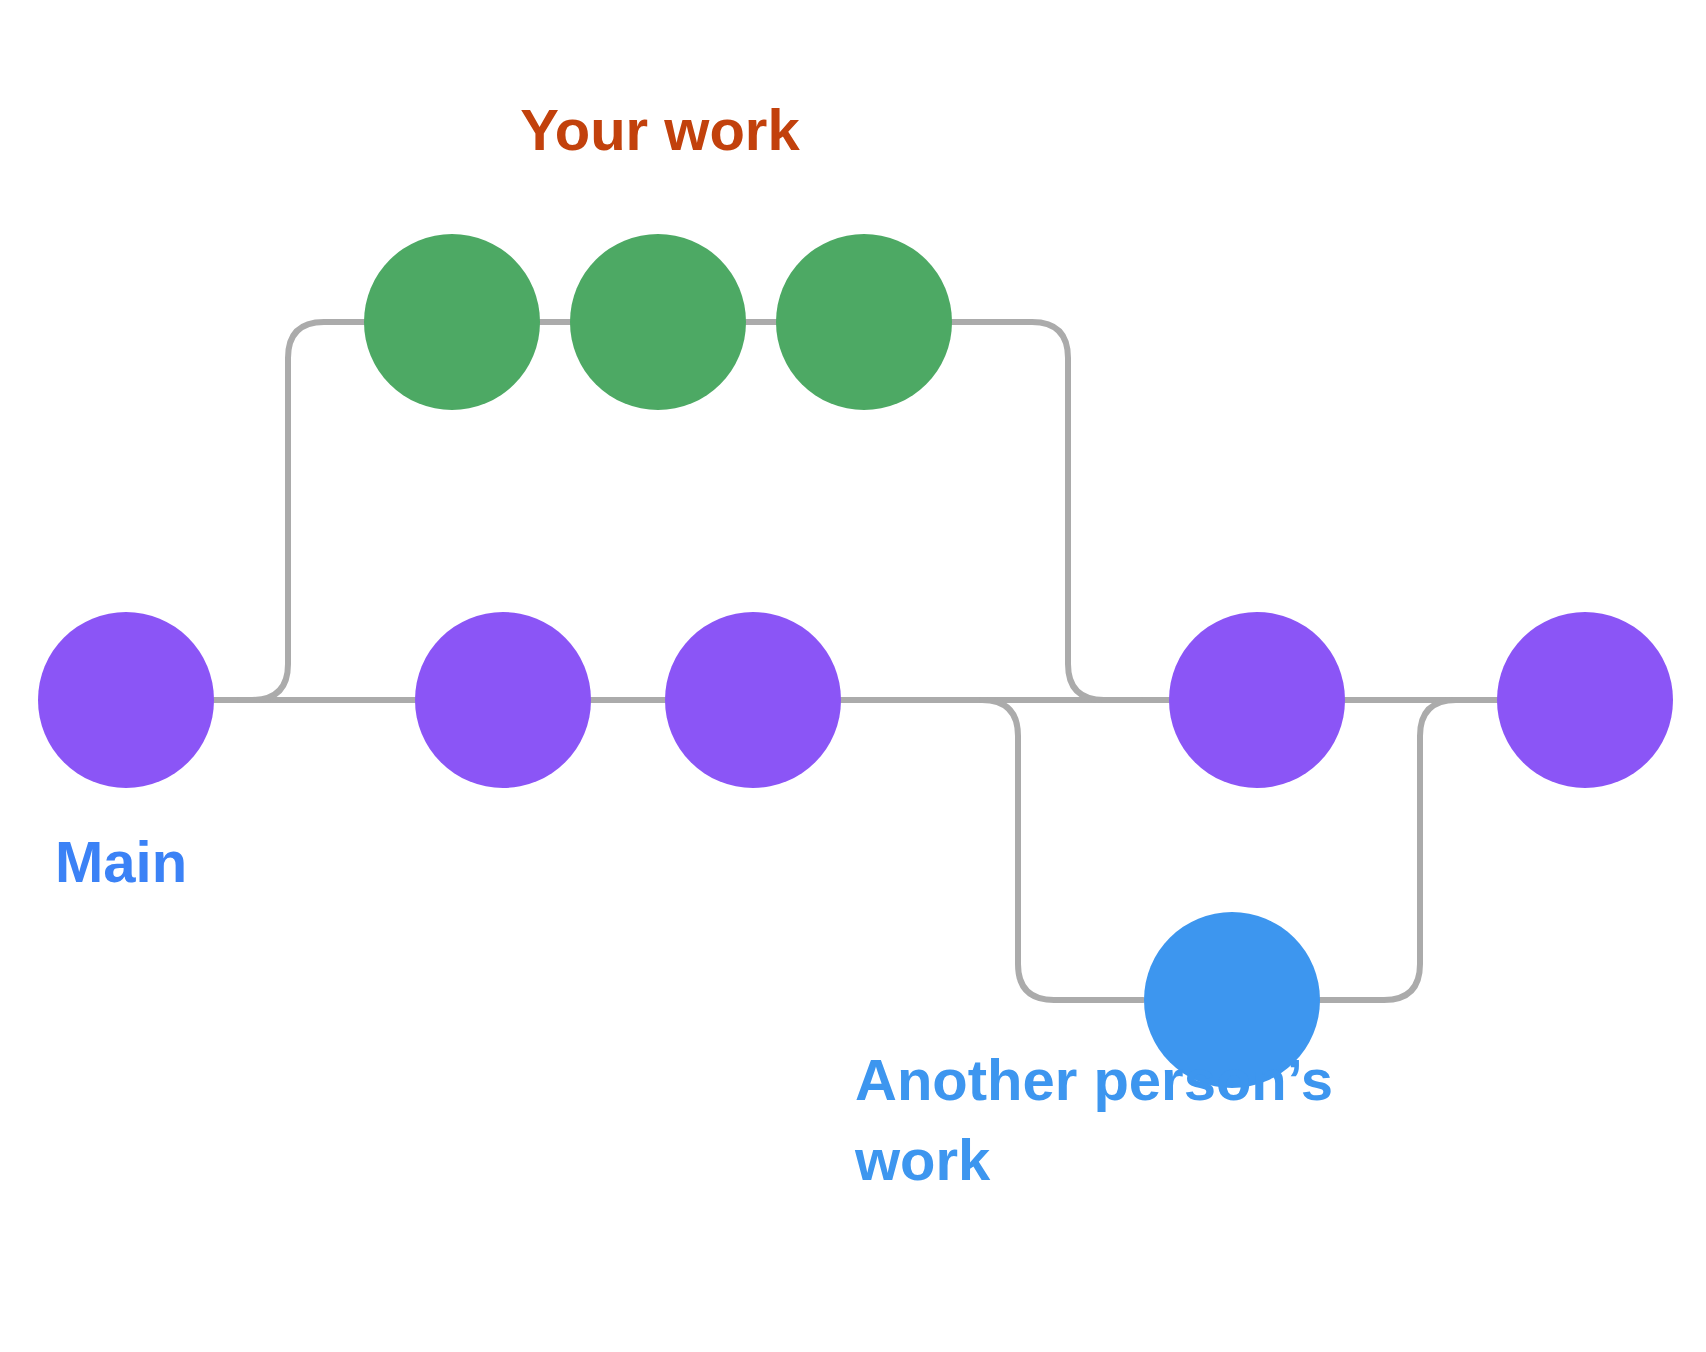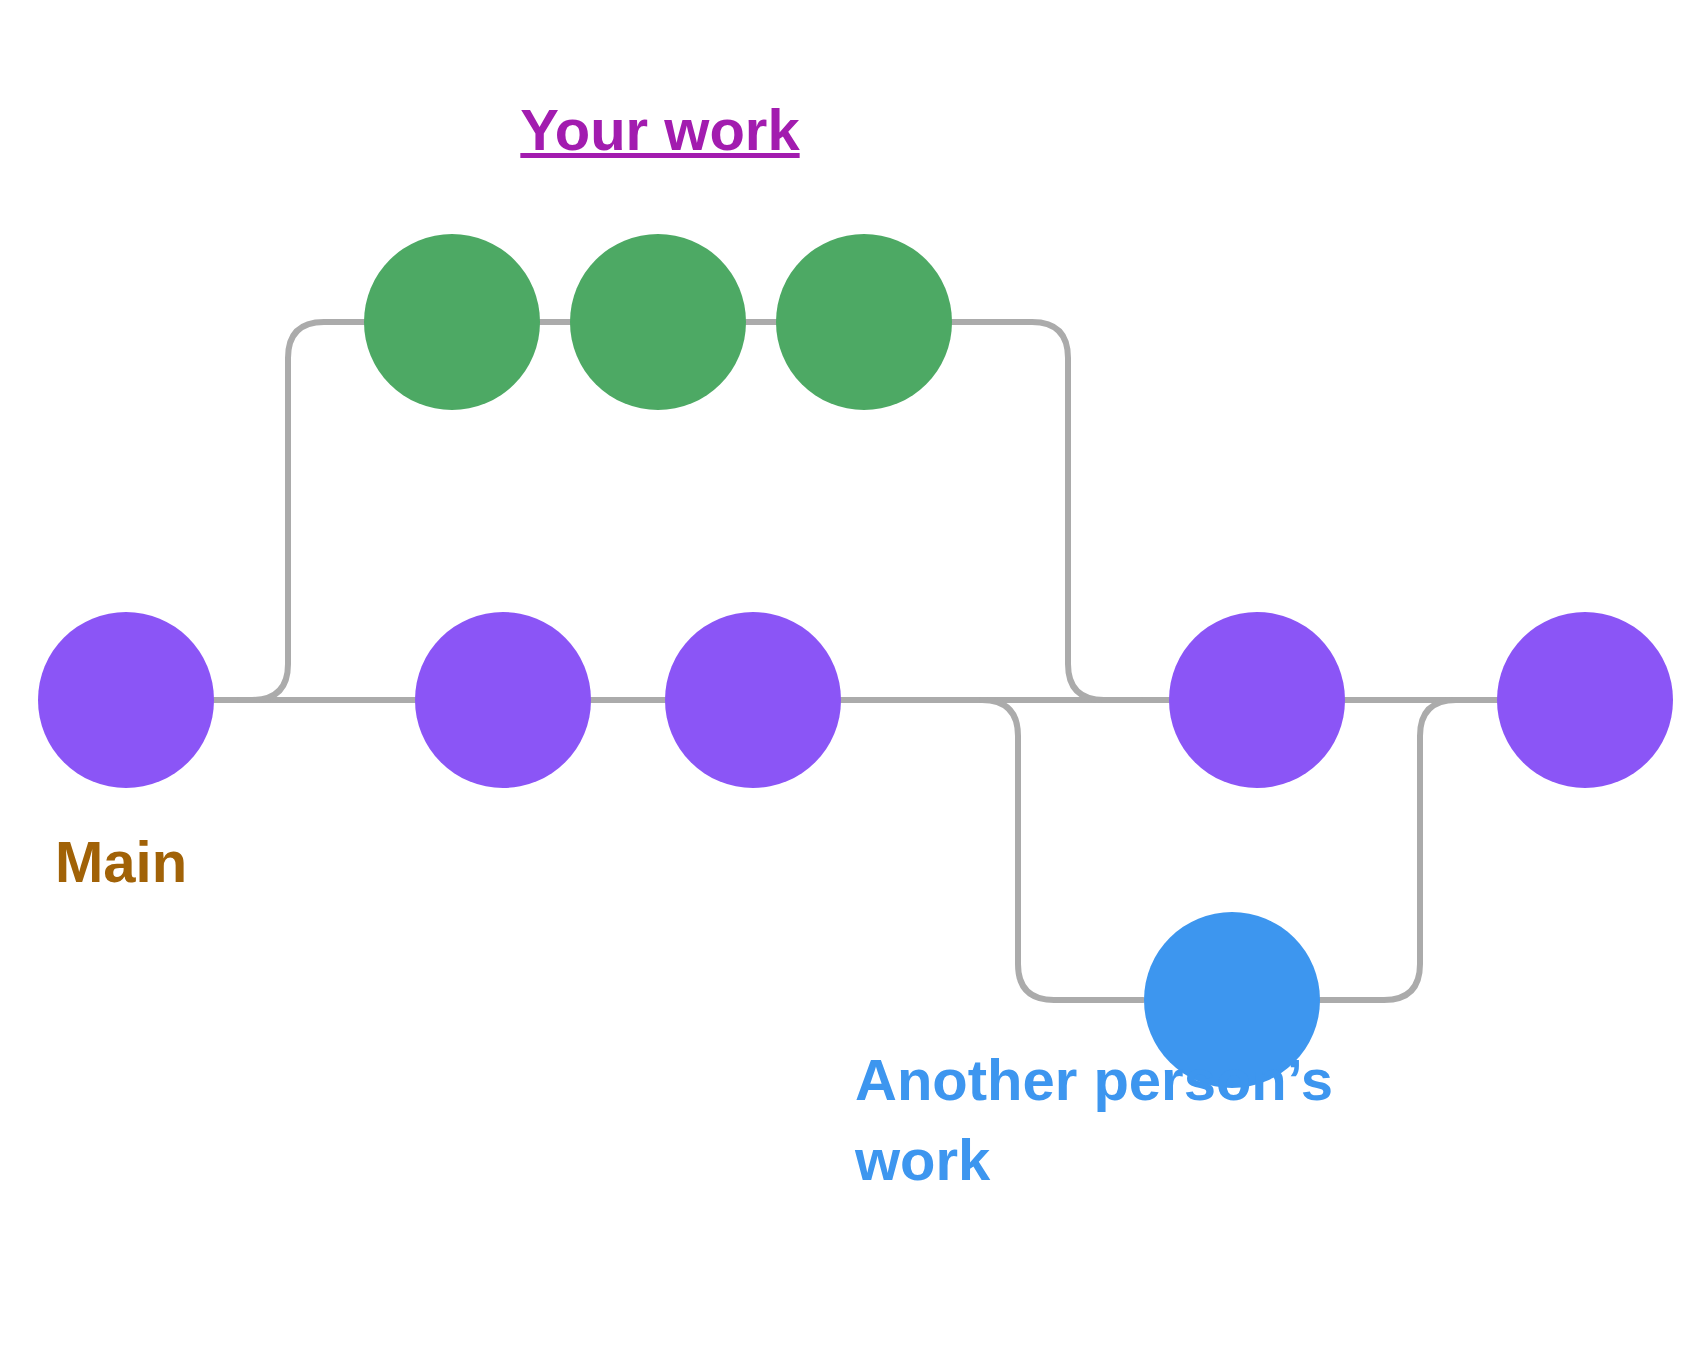--- a/index.html
+++ b/index.html
@@ -68,19 +68,19 @@
     <circle cx="1257" cy="700" r="88" fill="#8B55F6"></circle>
     <circle cx="1585" cy="700" r="88" fill="#8B55F6"></circle>
 
     <circle cx="452" cy="322" r="88" fill="#4DA964"></circle>
     <circle cx="658" cy="322" r="88" fill="#4DA964"></circle>
     <circle cx="864" cy="322" r="88" fill="#4DA964"></circle>
 
     <circle cx="1232" cy="1000" r="88" fill="#3D96EF"></circle>
   </svg>
 
-  <div class="branch-label label-your-work" style="color:#a21caf;text-decoration:underline;">Your work</div>
+  <div class="branch-label label-your-work" style="color:#c2410c;">Your work</div>
 
-  <div class="branch-label label-main" style="color:#a16207;">Main</div>
+  <div class="branch-label label-main" style="color:#3b82f6;">Main</div>
 
   <div class="branch-label label-another" style="color:#3D96EF;">Another person’s work</div>
 
 </div>
 
 </body></html>

